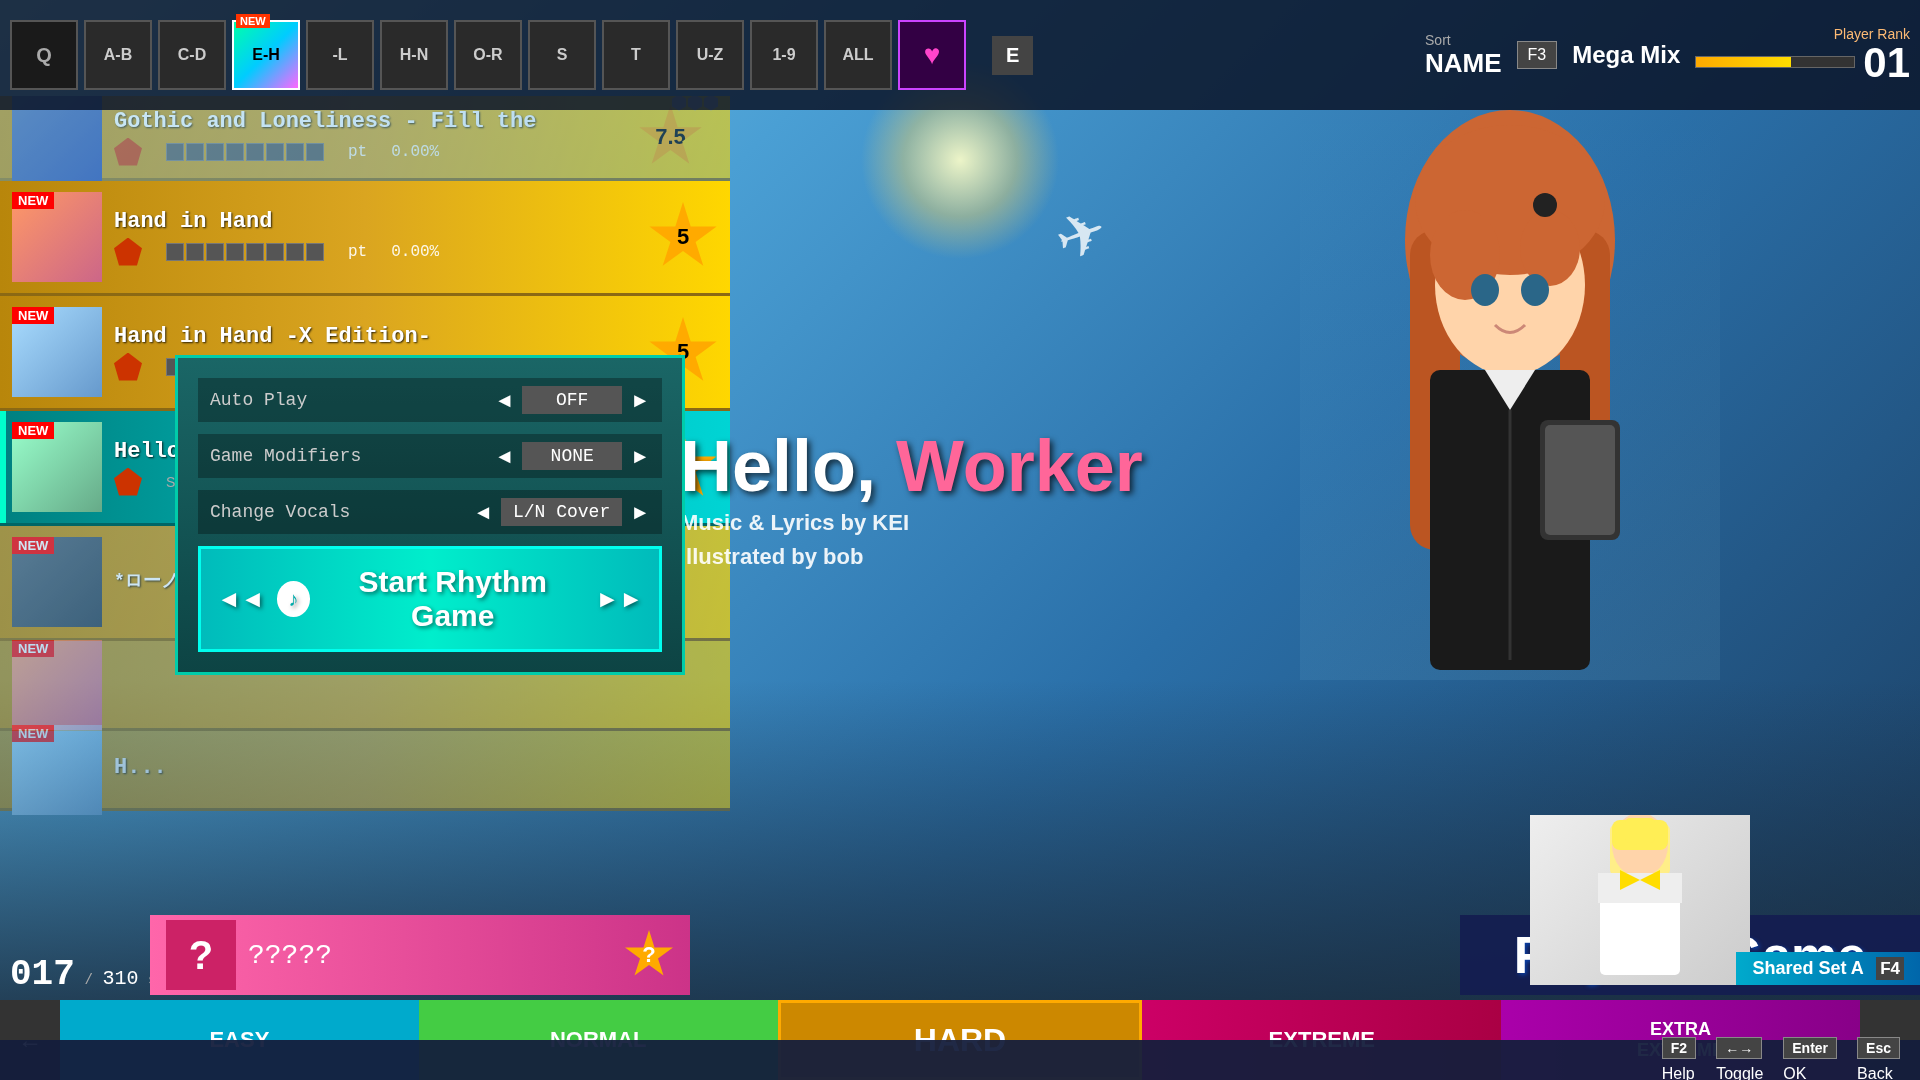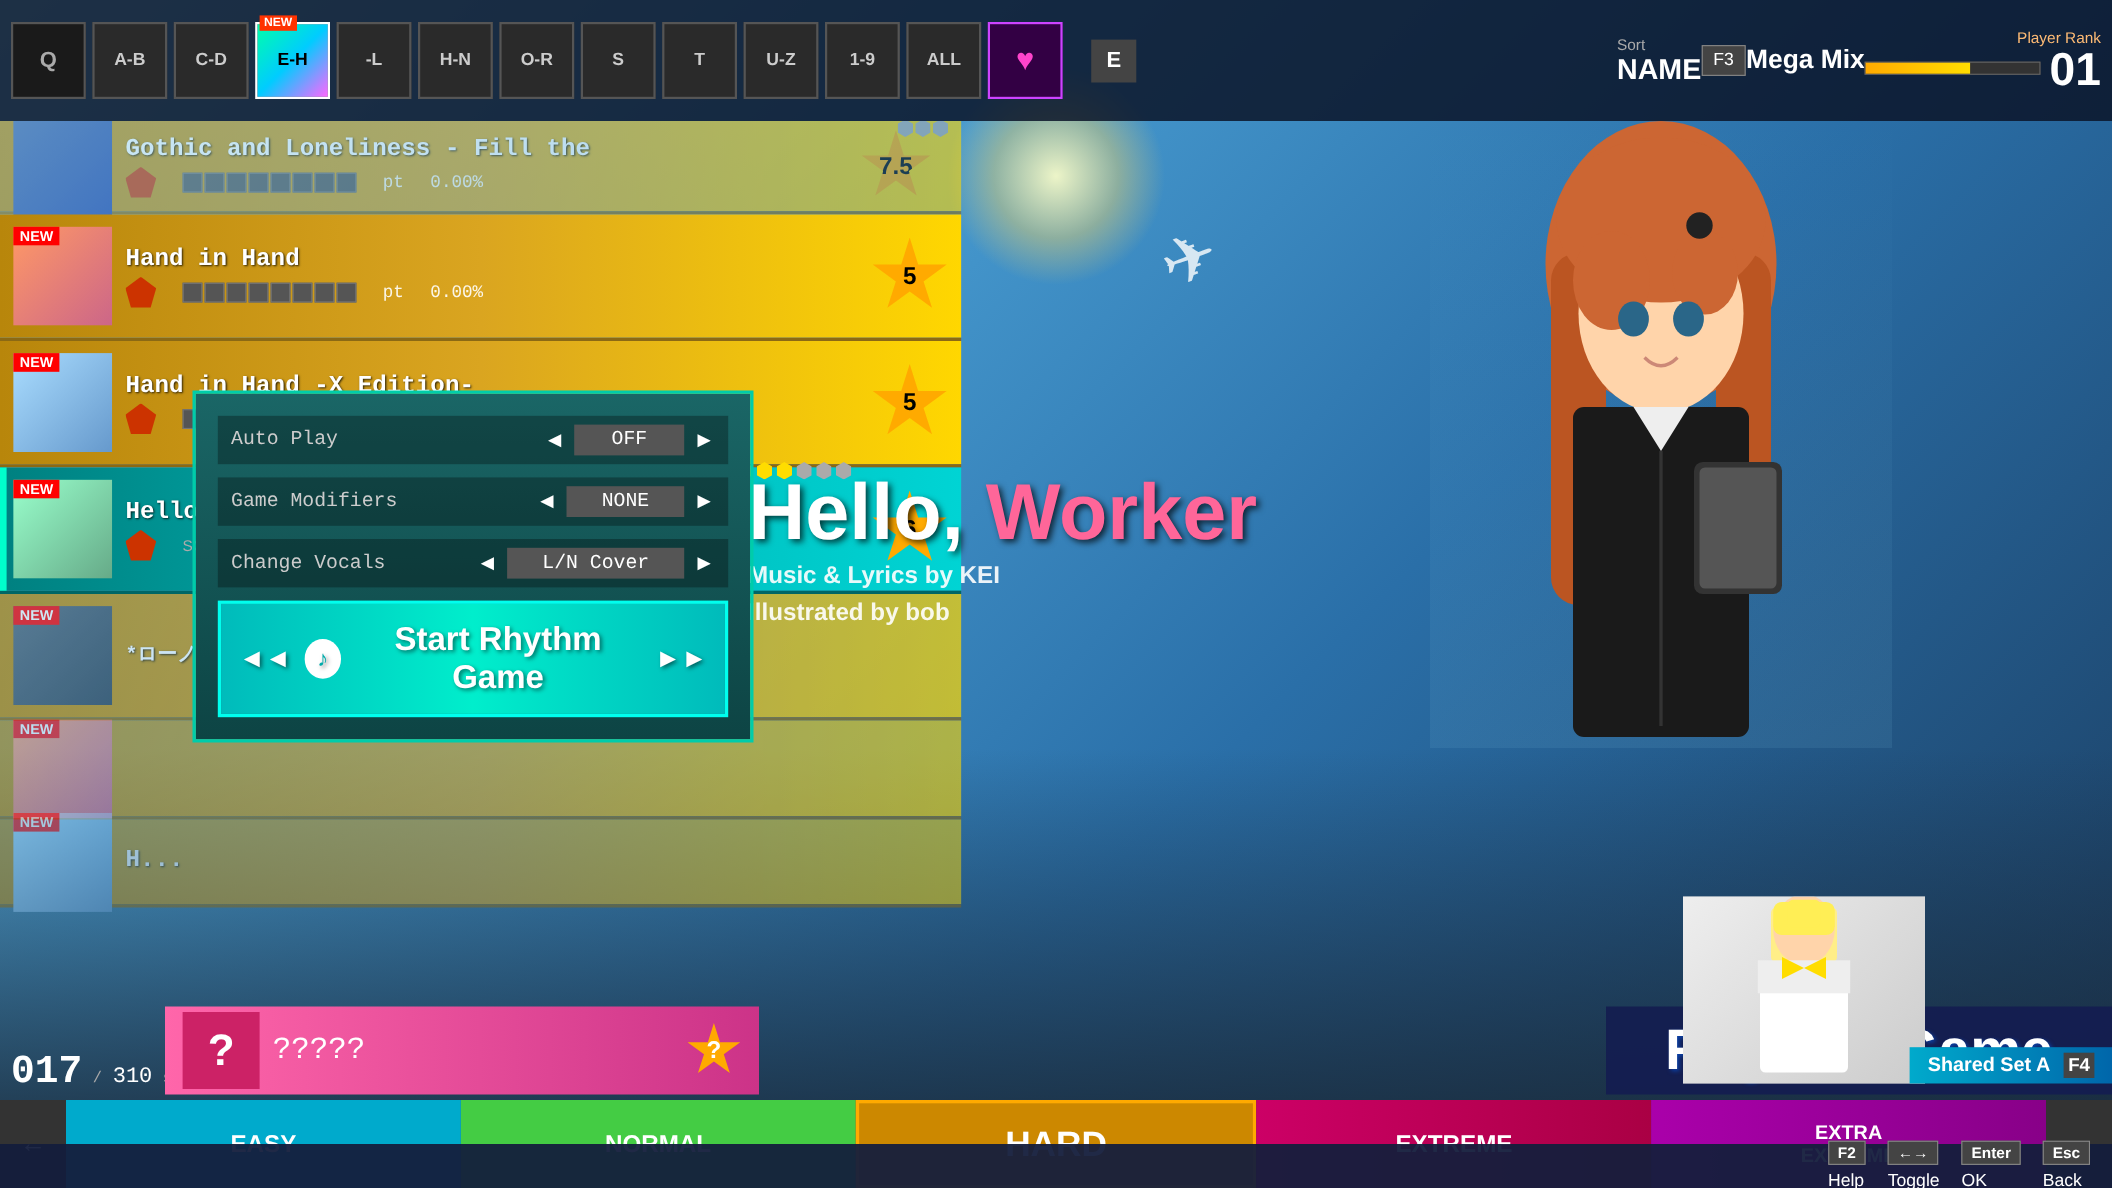--- a/index.html
+++ b/index.html
@@ -95,20 +95,21 @@
     .fav-heart {
       color: #ff44cc;
       font-size: 28px;
     }
 
     
     .sort-area {
       margin-left: auto;
       display: flex;
       align-items: center;
+      gap: 15px;
       color: white;
     }
     .sort-label {
       font-size: 14px;
       color: #aaa;
     }
     .sort-name {
       font-size: 26px;
       font-weight: bold;
       color: white;
@@ -145,23 +146,23 @@
     .player-rank-num {
       font-size: 42px;
       font-weight: bold;
       color: white;
       line-height: 1;
     }
 
     
     .song-list {
       position: absolute;
-      top: 110px;
+      top: 96px;
       left: 0;
-      width: 874px;
+      width: 730px;
       bottom: 80px;
       z-index: 5;
       overflow: hidden;
     }
 
     .song-item {
       height: 115px;
       background: linear-gradient(90deg, #b8860b, #daa520, #ffd700);
       border-bottom: 3px solid #8b6914;
       display: flex;
@@ -342,21 +343,21 @@
     .modal-arrow-right {
       color: white;
       font-size: 20px;
       cursor: pointer;
       margin-left: 8px;
     }
     .modal-value {
       background: #555;
       color: white;
       font-size: 18px;
-      padding: 4px 32px;
+      padding: 4px 12px;
       min-width: 100px;
       text-align: center;
       font-family: 'Courier New', monospace;
     }
 
     .start-btn {
       background: linear-gradient(90deg, #00bbbb, #00eecc, #00bbbb);
       border: 3px solid #00ffee;
       color: white;
       font-size: 30px;

